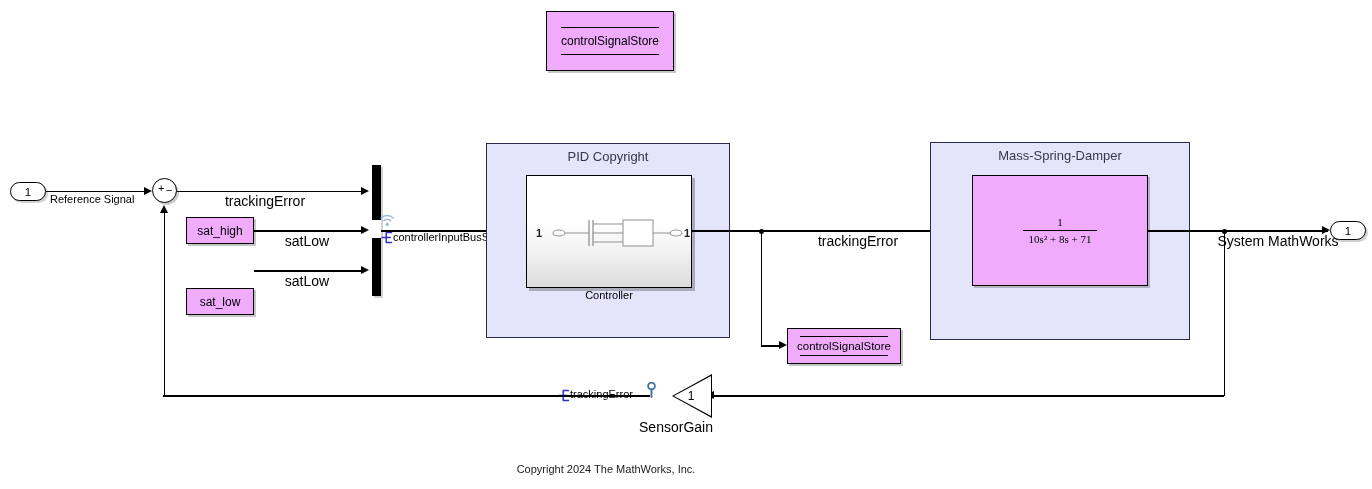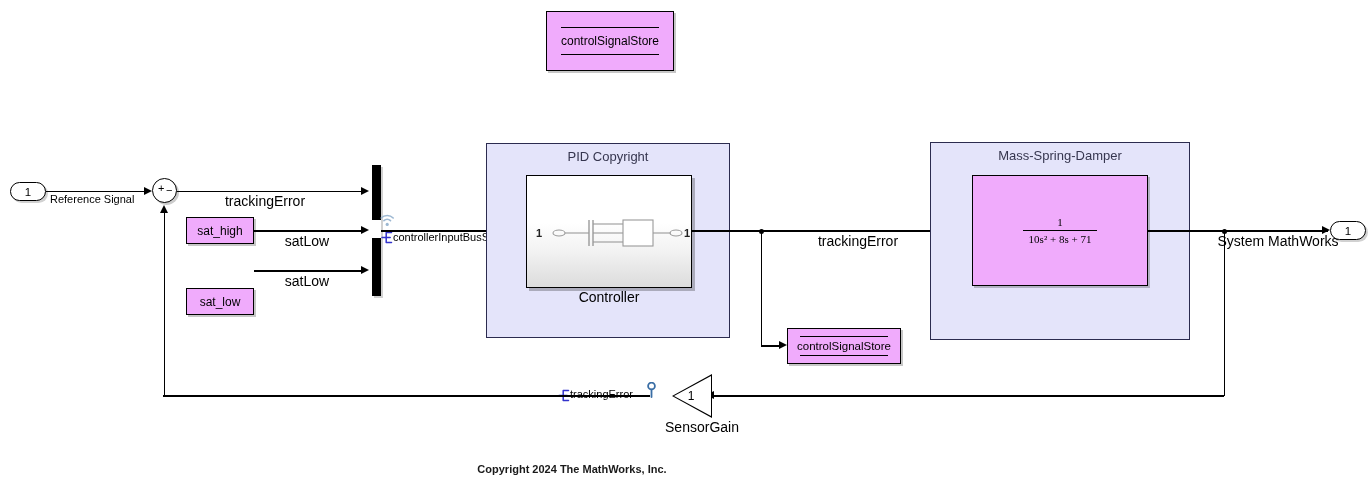--- a/index.html
+++ b/index.html
@@ -72,21 +72,21 @@
   }
 
   
   .subsys {
     position:absolute;
     background:linear-gradient(to bottom,#ffffff 0%,#ffffff 42%,#f2f2f2 68%,#dcdcdc 100%);
     border:1.6px solid #000;
     box-shadow:3px 3px 0 rgba(0,0,0,0.25);
   }
   .subsys-caption {
-    position:absolute; text-align:center; font-size:14px; color:#000;
+    position:absolute; text-align:center; font-size:11px; color:#000;
   }
 
   
   .lbl { position:absolute; font-size:11px; color:#000; white-space:nowrap; }
   .lbl-c { position:absolute; font-size:14px; color:#000; white-space:nowrap; transform:translateX(-50%); }
 
   
   .wire { position:absolute; background:#000; }
   .wh { height:1.2px; }
   .wv { width:1.2px; }
@@ -250,21 +250,21 @@
   </div>
 
   <div class="wire wv" style="left:1223.9px; top:231px; height:165px;"></div>
 
   <div class="wire wh" style="left:712px; top:395.4px; width:512px;"></div>
   <div class="arrow arrow-l" style="left:706px; top:391.4px;"></div>
 
   <div class="gain" style="left:672px; top:374px;"></div>
   <div class="gain-inner" style="left:673.5px; top:376px;"></div>
   <div class="gain-val" style="left:676px; top:389px; width:30px; text-align:center;">1</div>
-  <div class="lbl-c" style="left:676px; top:419px;margin-left:26px;">SensorGain</div>
+  <div class="lbl-c" style="left:676px; top:419px;">SensorGain</div>
 
   <div class="testpin" style="left:646px; top:382px; width:11px; height:16px;">
     <svg width="11" height="16" viewBox="0 0 11 16">
       <circle cx="5.5" cy="4" r="3.4" fill="none" stroke="#3a6ea5" stroke-width="1.8"></circle>
       <line x1="5.5" y1="7.6" x2="5.5" y2="15" stroke="#3a6ea5" stroke-width="1.8" stroke-linecap="round"></line>
     </svg>
   </div>
 
   <div class="testpin" style="left:558px; top:388px; width:12px; height:13px;">
     <svg width="12" height="13" viewBox="0 0 12 13">
@@ -272,15 +272,15 @@
       <path d="M10.5 1.5 H5.2 V11.5 H10.5" stroke="#3333cc" stroke-width="1.5" fill="none" stroke-linecap="round" stroke-linejoin="round"></path>
       <path d="M5.2 6.5 H9.2" stroke="#3333cc" stroke-width="1.5" stroke-linecap="round"></path>
     </svg>
   </div>
   <div class="lbl" style="left:570px; top:388px;">trackingError</div>
 
   <div class="wire wh" style="left:163px; top:395.4px; width:487px;"></div>
   <div class="wire wv" style="left:163.5px; top:213px; height:183px;"></div>
   <div class="arrow arrow-u" style="left:159.5px; top:205px;"></div>
 
-  <div class="copyright" style="left:572px; top:463px;font-weight:bold;">Copyright 2024 The MathWorks, Inc.</div>
+  <div class="copyright" style="left:606px; top:463px;">Copyright 2024 The MathWorks, Inc.</div>
 
 </div>
 
 </body></html>

